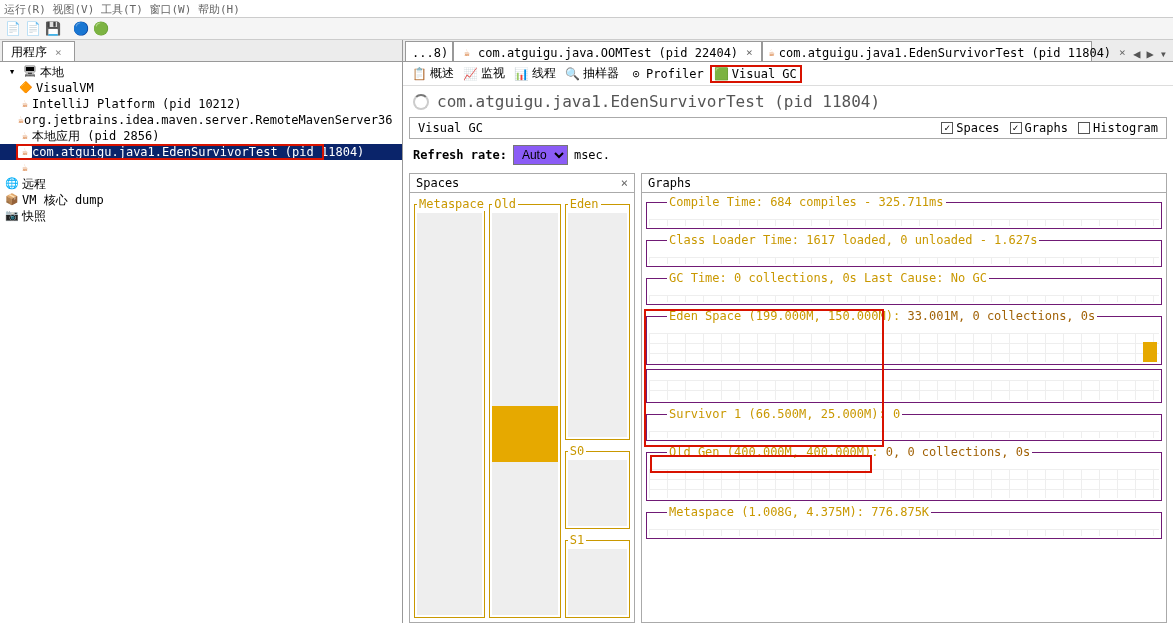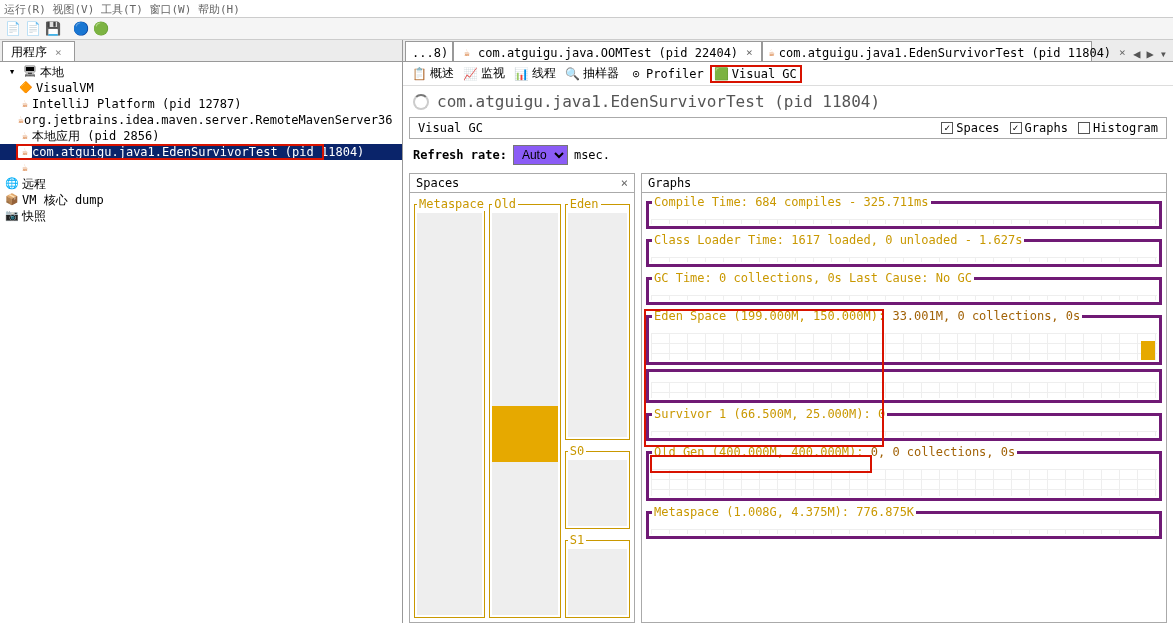--- a/index.html
+++ b/index.html
@@ -281,23 +281,23 @@
 }
 .graphs-body {
   flex: 1;
   border: 1px solid #aaa;
   border-top: none;
   padding: 2px 4px;
   overflow: hidden;
   font-family: Consolas, monospace;
 }
 fieldset.graph {
-  border: 3px solid #701a75;
+  border: 1px solid #701a75;
   margin-bottom: 4px;
-  padding: 1px 3px;
+  padding: 1px 20px;
   height: 34px;
   position: relative;
   overflow: hidden;
 }
 fieldset.graph.tall { height: 56px; }
 fieldset.graph legend {
   font-size: 12px;
   color: #c99800;
   padding: 0 2px;
   white-space: nowrap;
@@ -354,21 +354,21 @@
         <span class="tree-icon">▾</span>
         <span class="tree-icon">🖥</span>
         <span>本地</span>
       </div>
       <div class="tree-node indent1">
         <span class="tree-icon">🔶</span>
         <span>VisualVM</span>
       </div>
       <div class="tree-node indent1">
         <span class="java-icon">☕</span>
-        <span>IntelliJ Platform (pid 12787)</span>
+        <span>IntelliJ Platform (pid 10212)</span>
       </div>
       <div class="tree-node indent1">
         <span class="java-icon">☕</span>
         <span>org.jetbrains.idea.maven.server.RemoteMavenServer36 (pid 788</span>
       </div>
       <div class="tree-node indent1">
         <span class="java-icon">☕</span>
         <span>本地应用 (pid 2856)</span>
       </div>
       <div class="tree-node indent1 selected" style="position:relative;">

